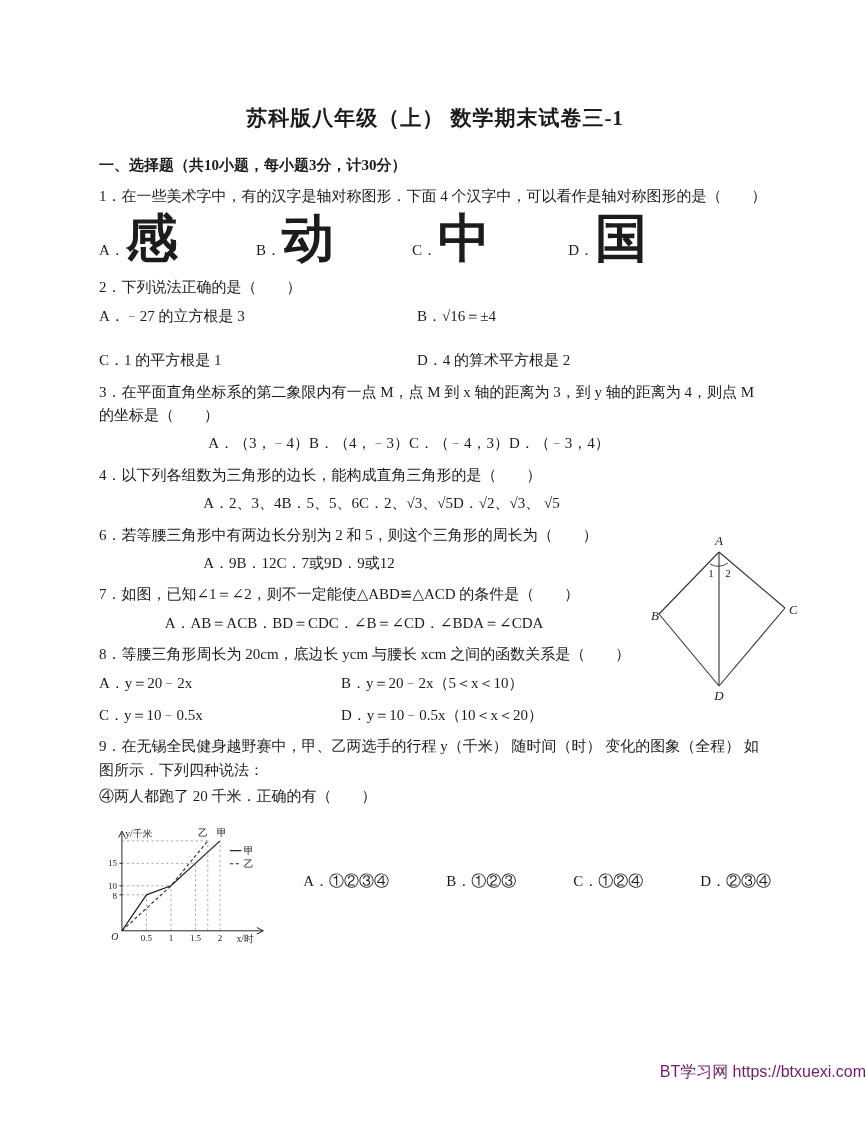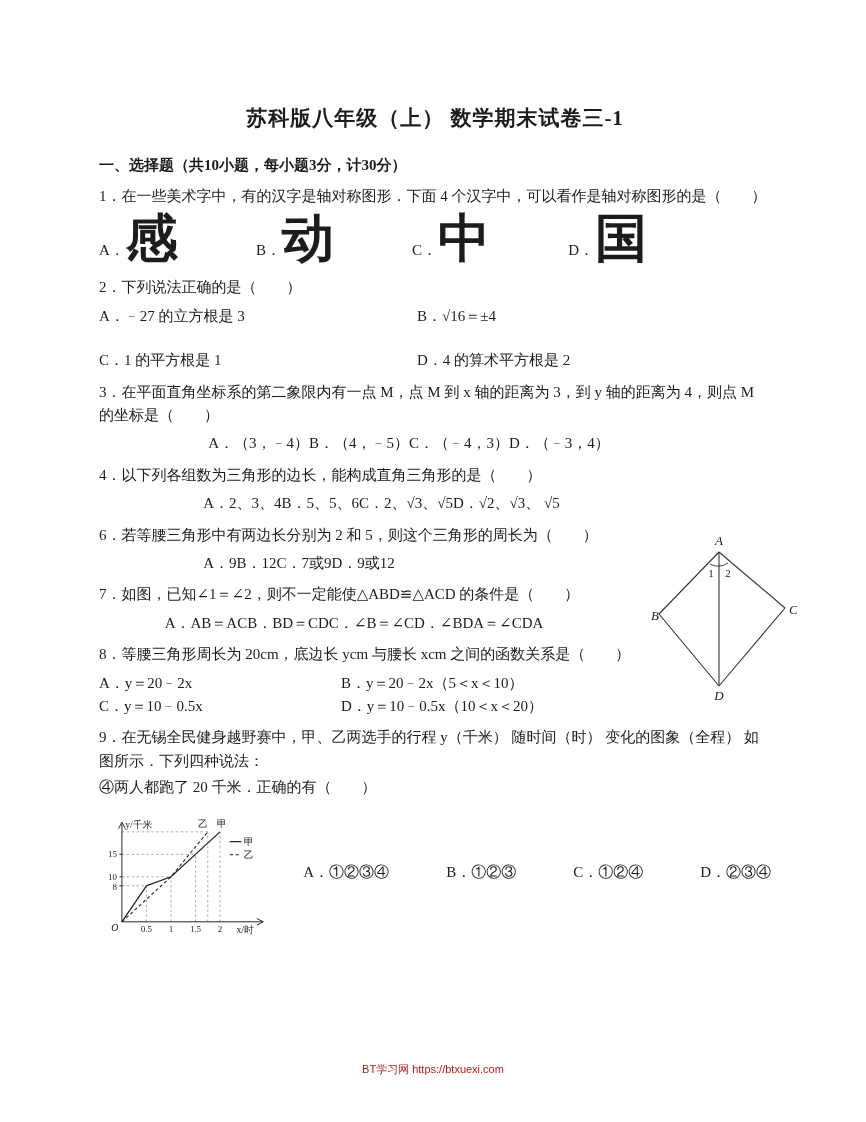--- a/index.html
+++ b/index.html
@@ -10,31 +10,31 @@
   }
   .page{position:relative;width:866px;height:1122px;overflow:hidden;background:#fff;}
   .content{position:absolute;left:99px;top:104px;width:672px;}
   .title{text-align:center;font-size:21px;font-weight:bold;margin:0 0 24px 0;letter-spacing:1px;}
   .section{font-weight:bold;font-size:15px;margin:0 0 10px 0;}
   .q{margin-bottom:9px;}
   .stem{line-height:1.55;margin-bottom:3px;}
   .optrow{display:flex;justify-content:center;margin-top:5px;line-height:1.5;}
   .w620{width:620px;} .w565{width:565px;} .w555{width:555px;} .w400{width:400px;} .w510{width:510px;}
   .grid2{display:grid;grid-template-columns:318px 1fr;row-gap:22px;margin-top:6px;line-height:1.5;}
-  .grid2b{display:grid;grid-template-columns:242px 1fr;margin-top:6px;line-height:1.5;}
+  .grid2b{display:grid;grid-template-columns:242px 1fr;row-gap:9px;margin-top:6px;line-height:1.5;}
   .bigrow{display:flex;justify-content:space-between;width:548px;align-items:flex-end;margin:6px 0 12px 0;}
   .bigopt{display:flex;align-items:flex-end;}
   .optlabel{font-size:15px;margin-right:1px;padding-bottom:4px;}
   .bigchar{font-size:52px;font-weight:700;line-height:0.95;}
   .figure7{position:absolute;left:548px;top:430px;}
   .q9bottom{display:flex;align-items:center;margin-top:4px;}
   .q9opts{display:flex;gap:57px;margin:0 0 16px 26px;white-space:nowrap;}
   svg text{font-family:"Liberation Serif","DejaVu Serif",serif;fill:#1c1c1c;}
-  .footer{position:absolute;left:0;right:0;top:1062px;text-align:center;
-          color:#b91c1c;font-size:11px;font-family:"Liberation Sans","DejaVu Sans",sans-serif;}
+  .footer{position:absolute;left:0;right:0;top:1062px;text-align:right;
+          color:#701a75;font-size:16px;font-family:"Liberation Sans","DejaVu Sans",sans-serif;}
 </style>
 </head>
 <body>
 
 <div class="page">
   <div class="content">
 
     <h1 class="title">苏科版八年级（上） 数学期末试卷三-1</h1>
     <div class="section">一、选择题（共10小题，每小题3分，计30分）</div>
 
@@ -67,21 +67,21 @@
         <span>B．√16＝±4</span>
         <span>C．1 的平方根是 1</span>
         <span>D．4 的算术平方根是 2</span>
       </div>
     </div>
 
     <div class="q">
       <div class="stem">3．在平面直角坐标系的第二象限内有一点 M，点 M 到 x 轴的距离为 3，到 y 轴的距离为 4，则点 M 的坐标是（　　）</div>
       <div class="optrow w620">
         <span>A．（3，﹣4）</span>
-        <span>B．（4，﹣5）</span>
+        <span>B．（4，﹣3）</span>
         <span>C．（﹣4，3）</span>
         <span>D．（﹣3，4）</span>
       </div>
     </div>
 
     <div class="q">
       <div class="stem">4．以下列各组数为三角形的边长，能构成直角三角形的是（　　）</div>
       <div class="optrow w565">
         <span>A．2、3、4</span>
         <span>B．5、5、6</span>

